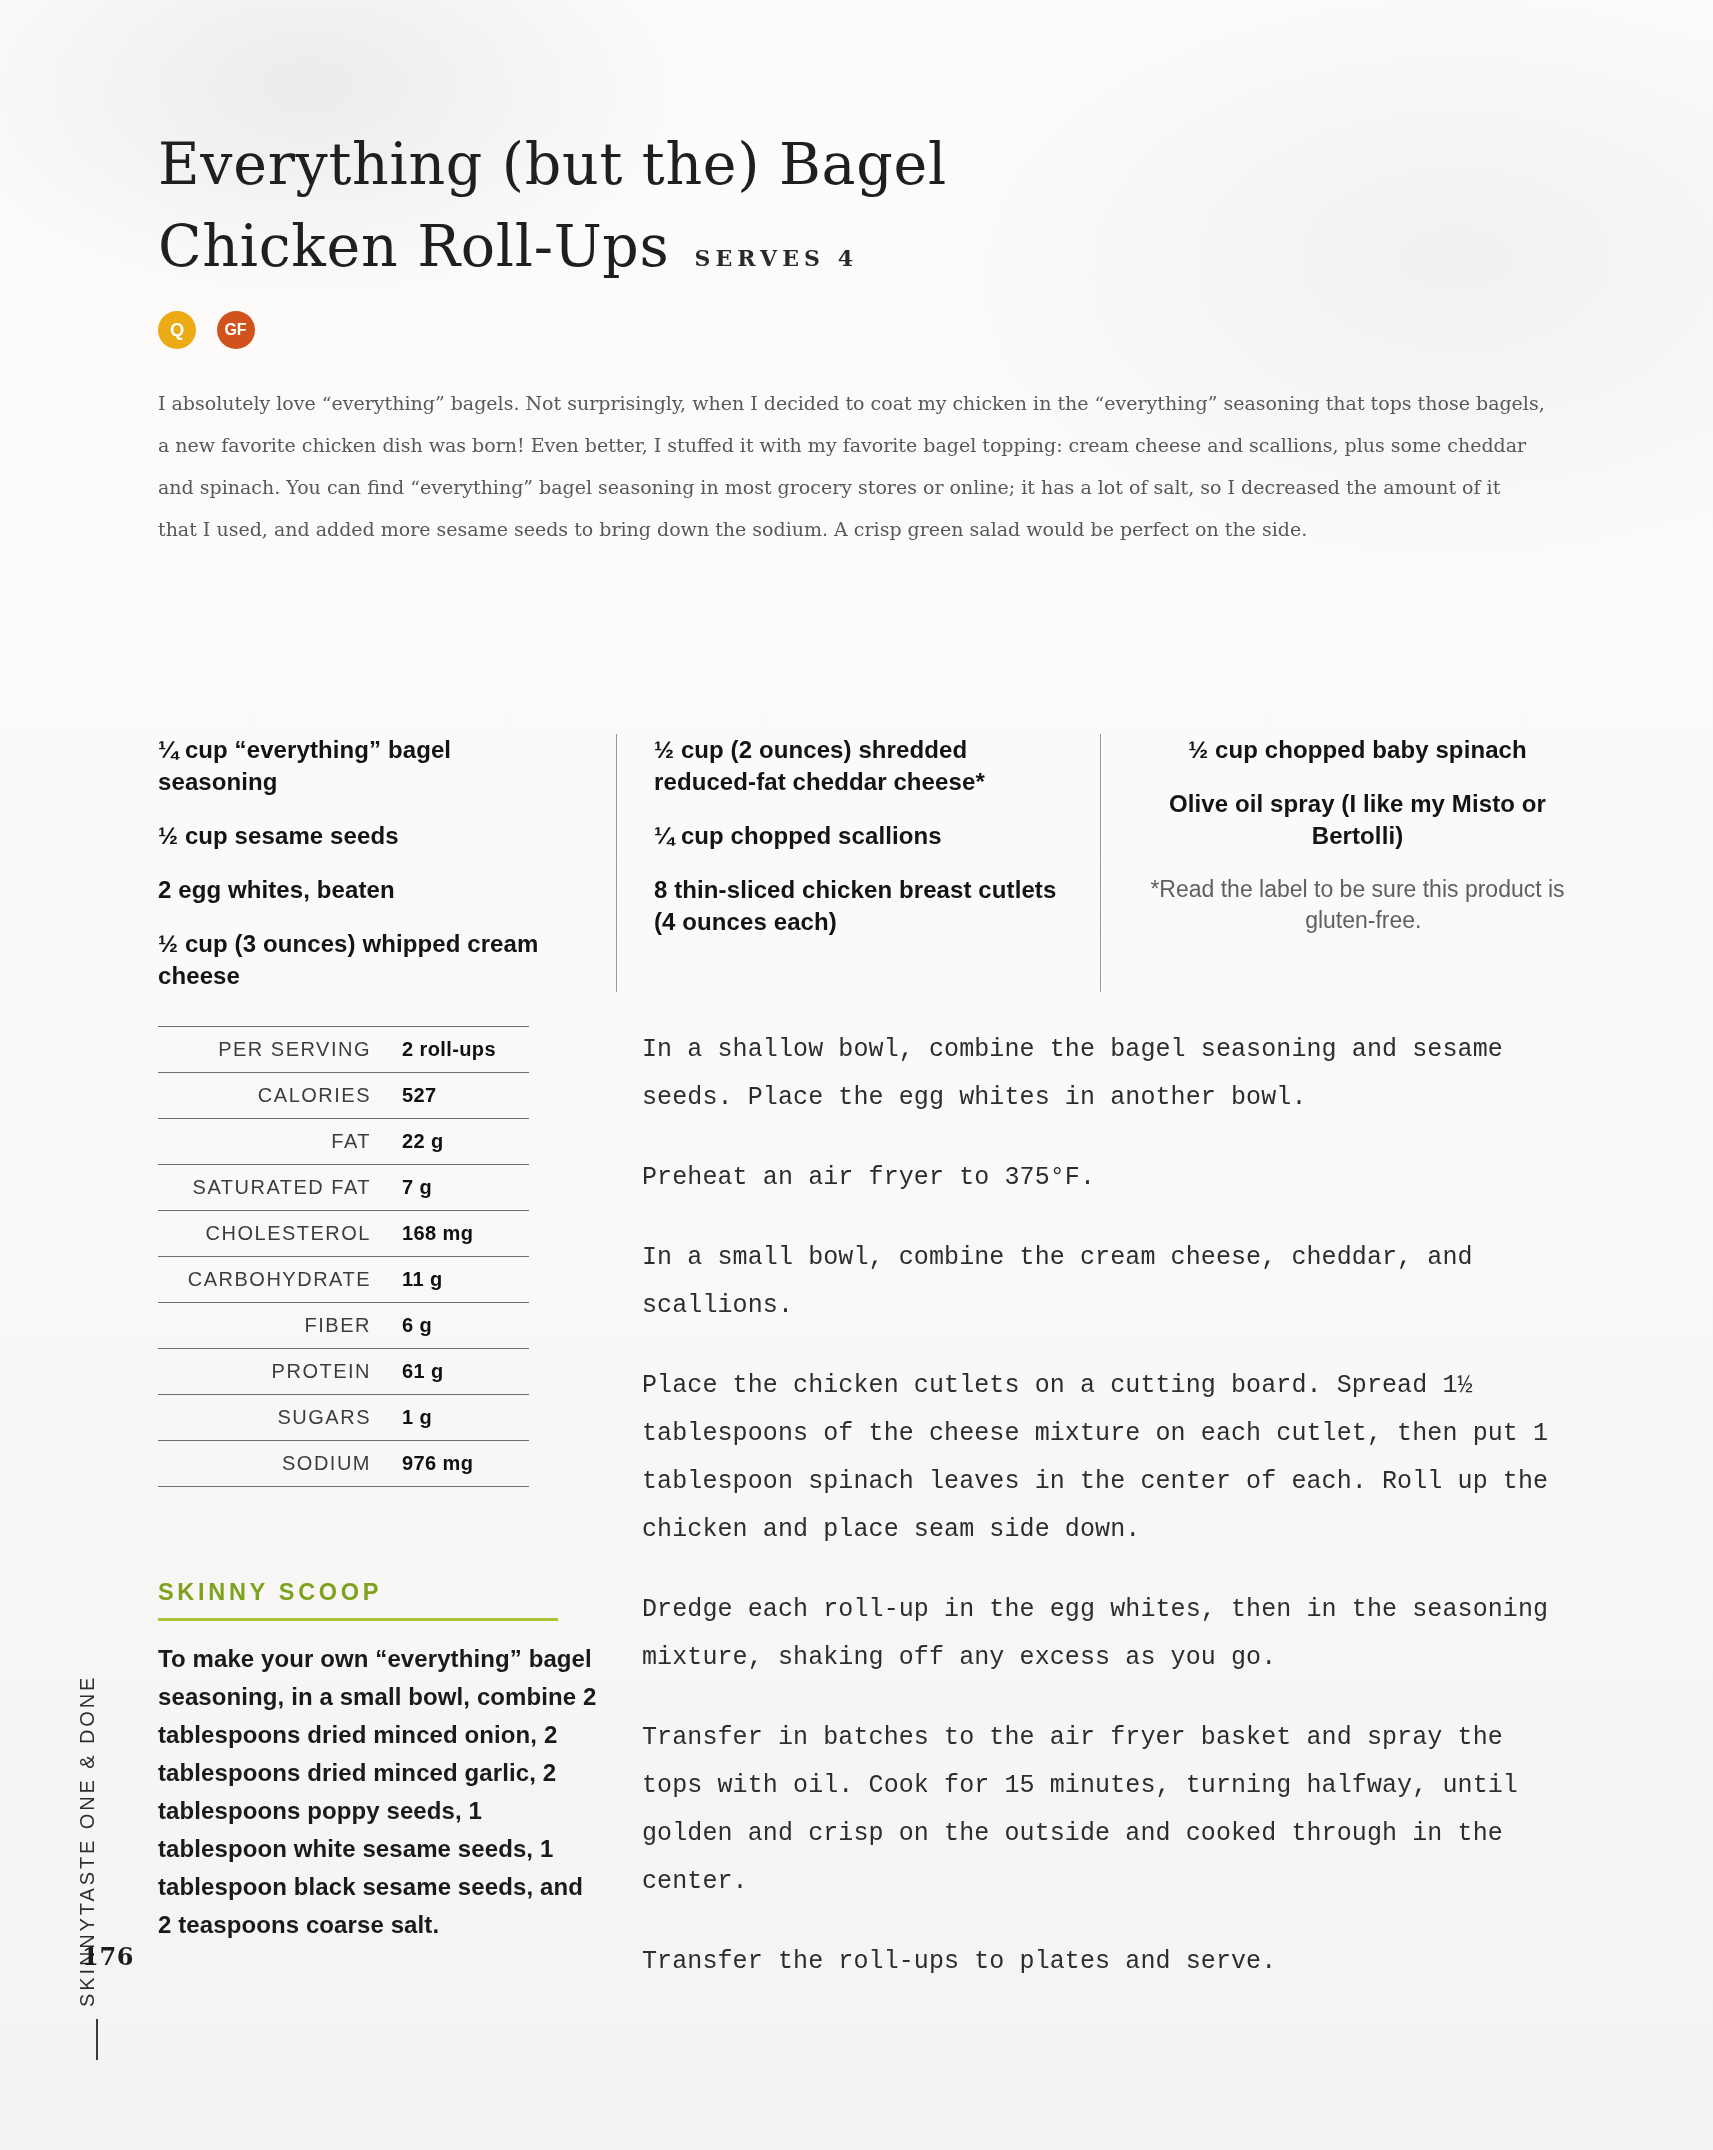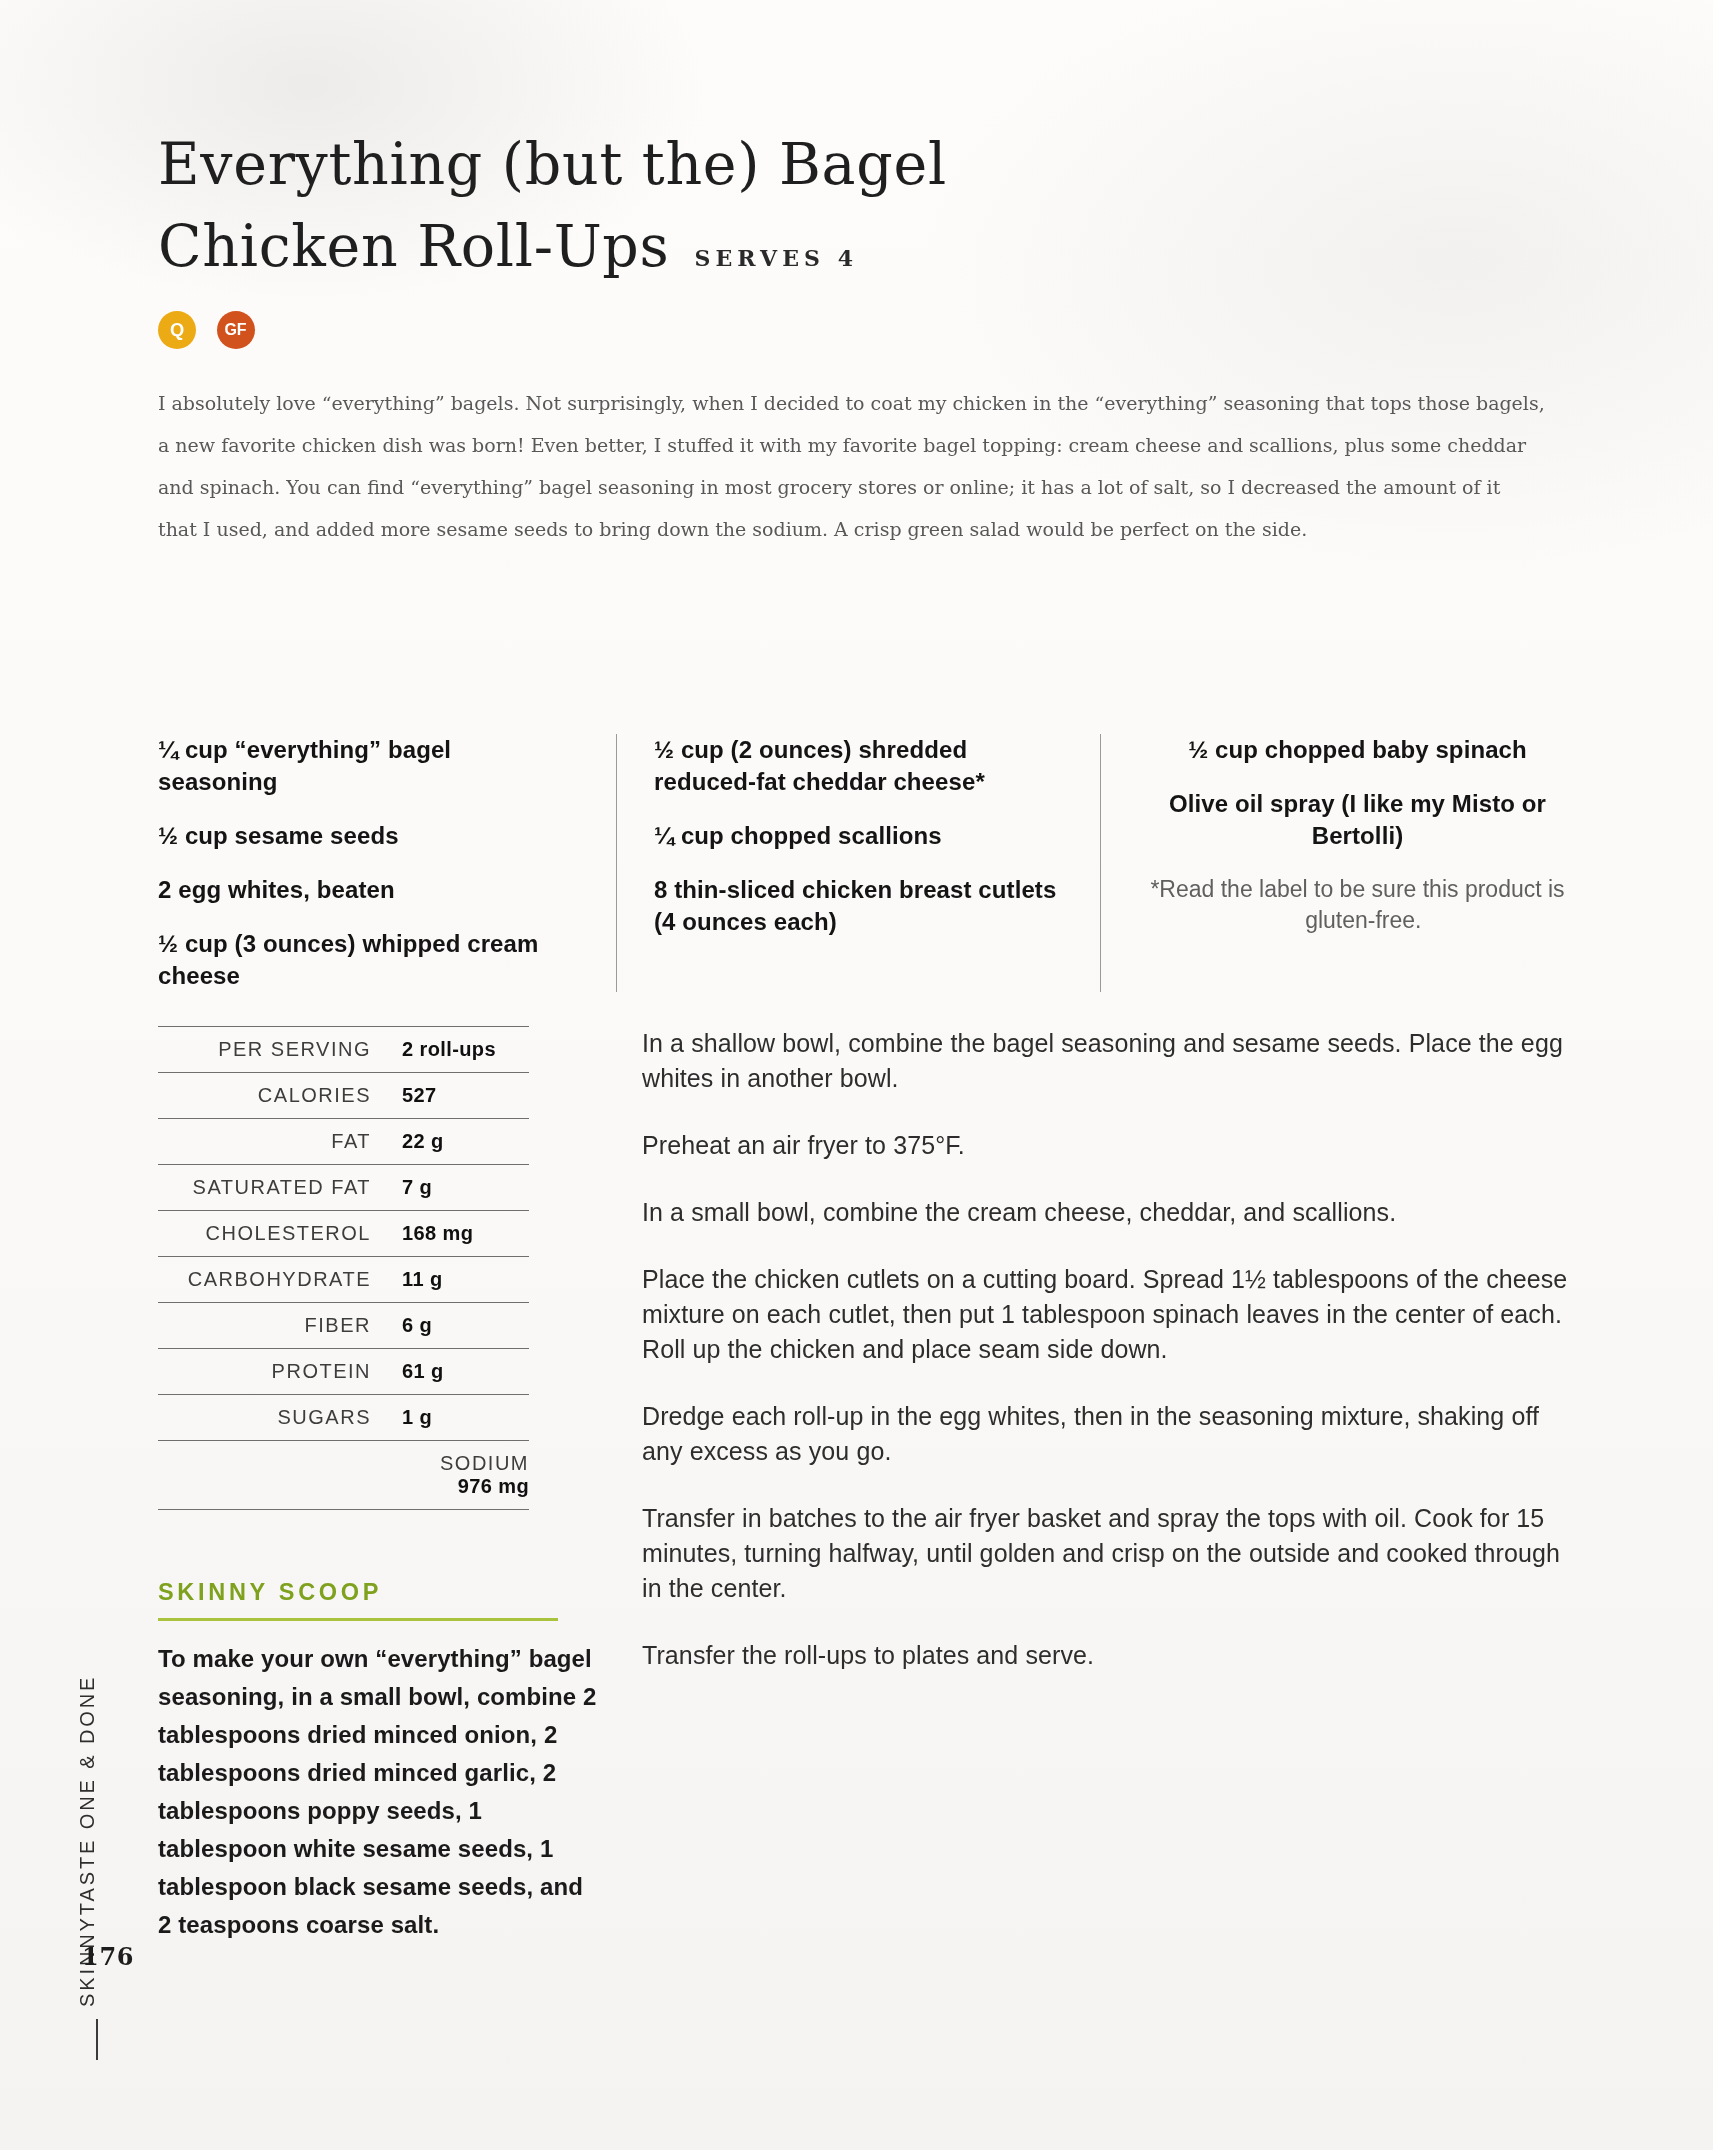--- a/index.html
+++ b/index.html
@@ -72,21 +72,21 @@
     padding-left:11.7px;text-indent:-11.7px;
   }
 
   
   .nutrition{position:absolute;left:158px;top:1026px;width:371px;}
   .nrow{
     display:flex;align-items:flex-end;
     border-top:1.5px solid #6f6f6f;
     padding:11px 0;
   }
-  .nrow:last-child{border-bottom:1.5px solid #6f6f6f;flex-direction:column;}
+  .nrow:last-child{border-bottom:1.5px solid #6f6f6f;}
   .nlabel{
     width:213px;text-align:right;
     font-size:20px;color:#3d3d3d;
     letter-spacing:1.5px;
   }
   .nvalue{
     margin-left:31px;
     font-size:20px;font-weight:700;color:#101010;
     letter-spacing:0.4px;
   }
@@ -108,23 +108,24 @@
     margin:19px 0 0 0;
     font-size:24px;line-height:38px;
     font-weight:700;color:#1a1a1a;
     letter-spacing:0.1px;
   }
 
   
   .directions{position:absolute;left:642px;top:1026px;width:928px;}
   .directions p{
     margin:0 0 32px 0;
-    font-size:25px;line-height:35px;
+    font-size:25px;line-height:48px;
     font-weight:400;color:#2d2d2d;
     letter-spacing:0.1px;
+    font-family:Liberation Mono, monospace;
   }
 
   
   .sidebar-text{
     position:absolute;left:76px;top:1684px;height:323px;
     writing-mode:vertical-rl;transform:rotate(180deg);
     font-size:20px;letter-spacing:2.9px;
     color:#2e2e2e;font-weight:400;
     white-space:nowrap;
   }

